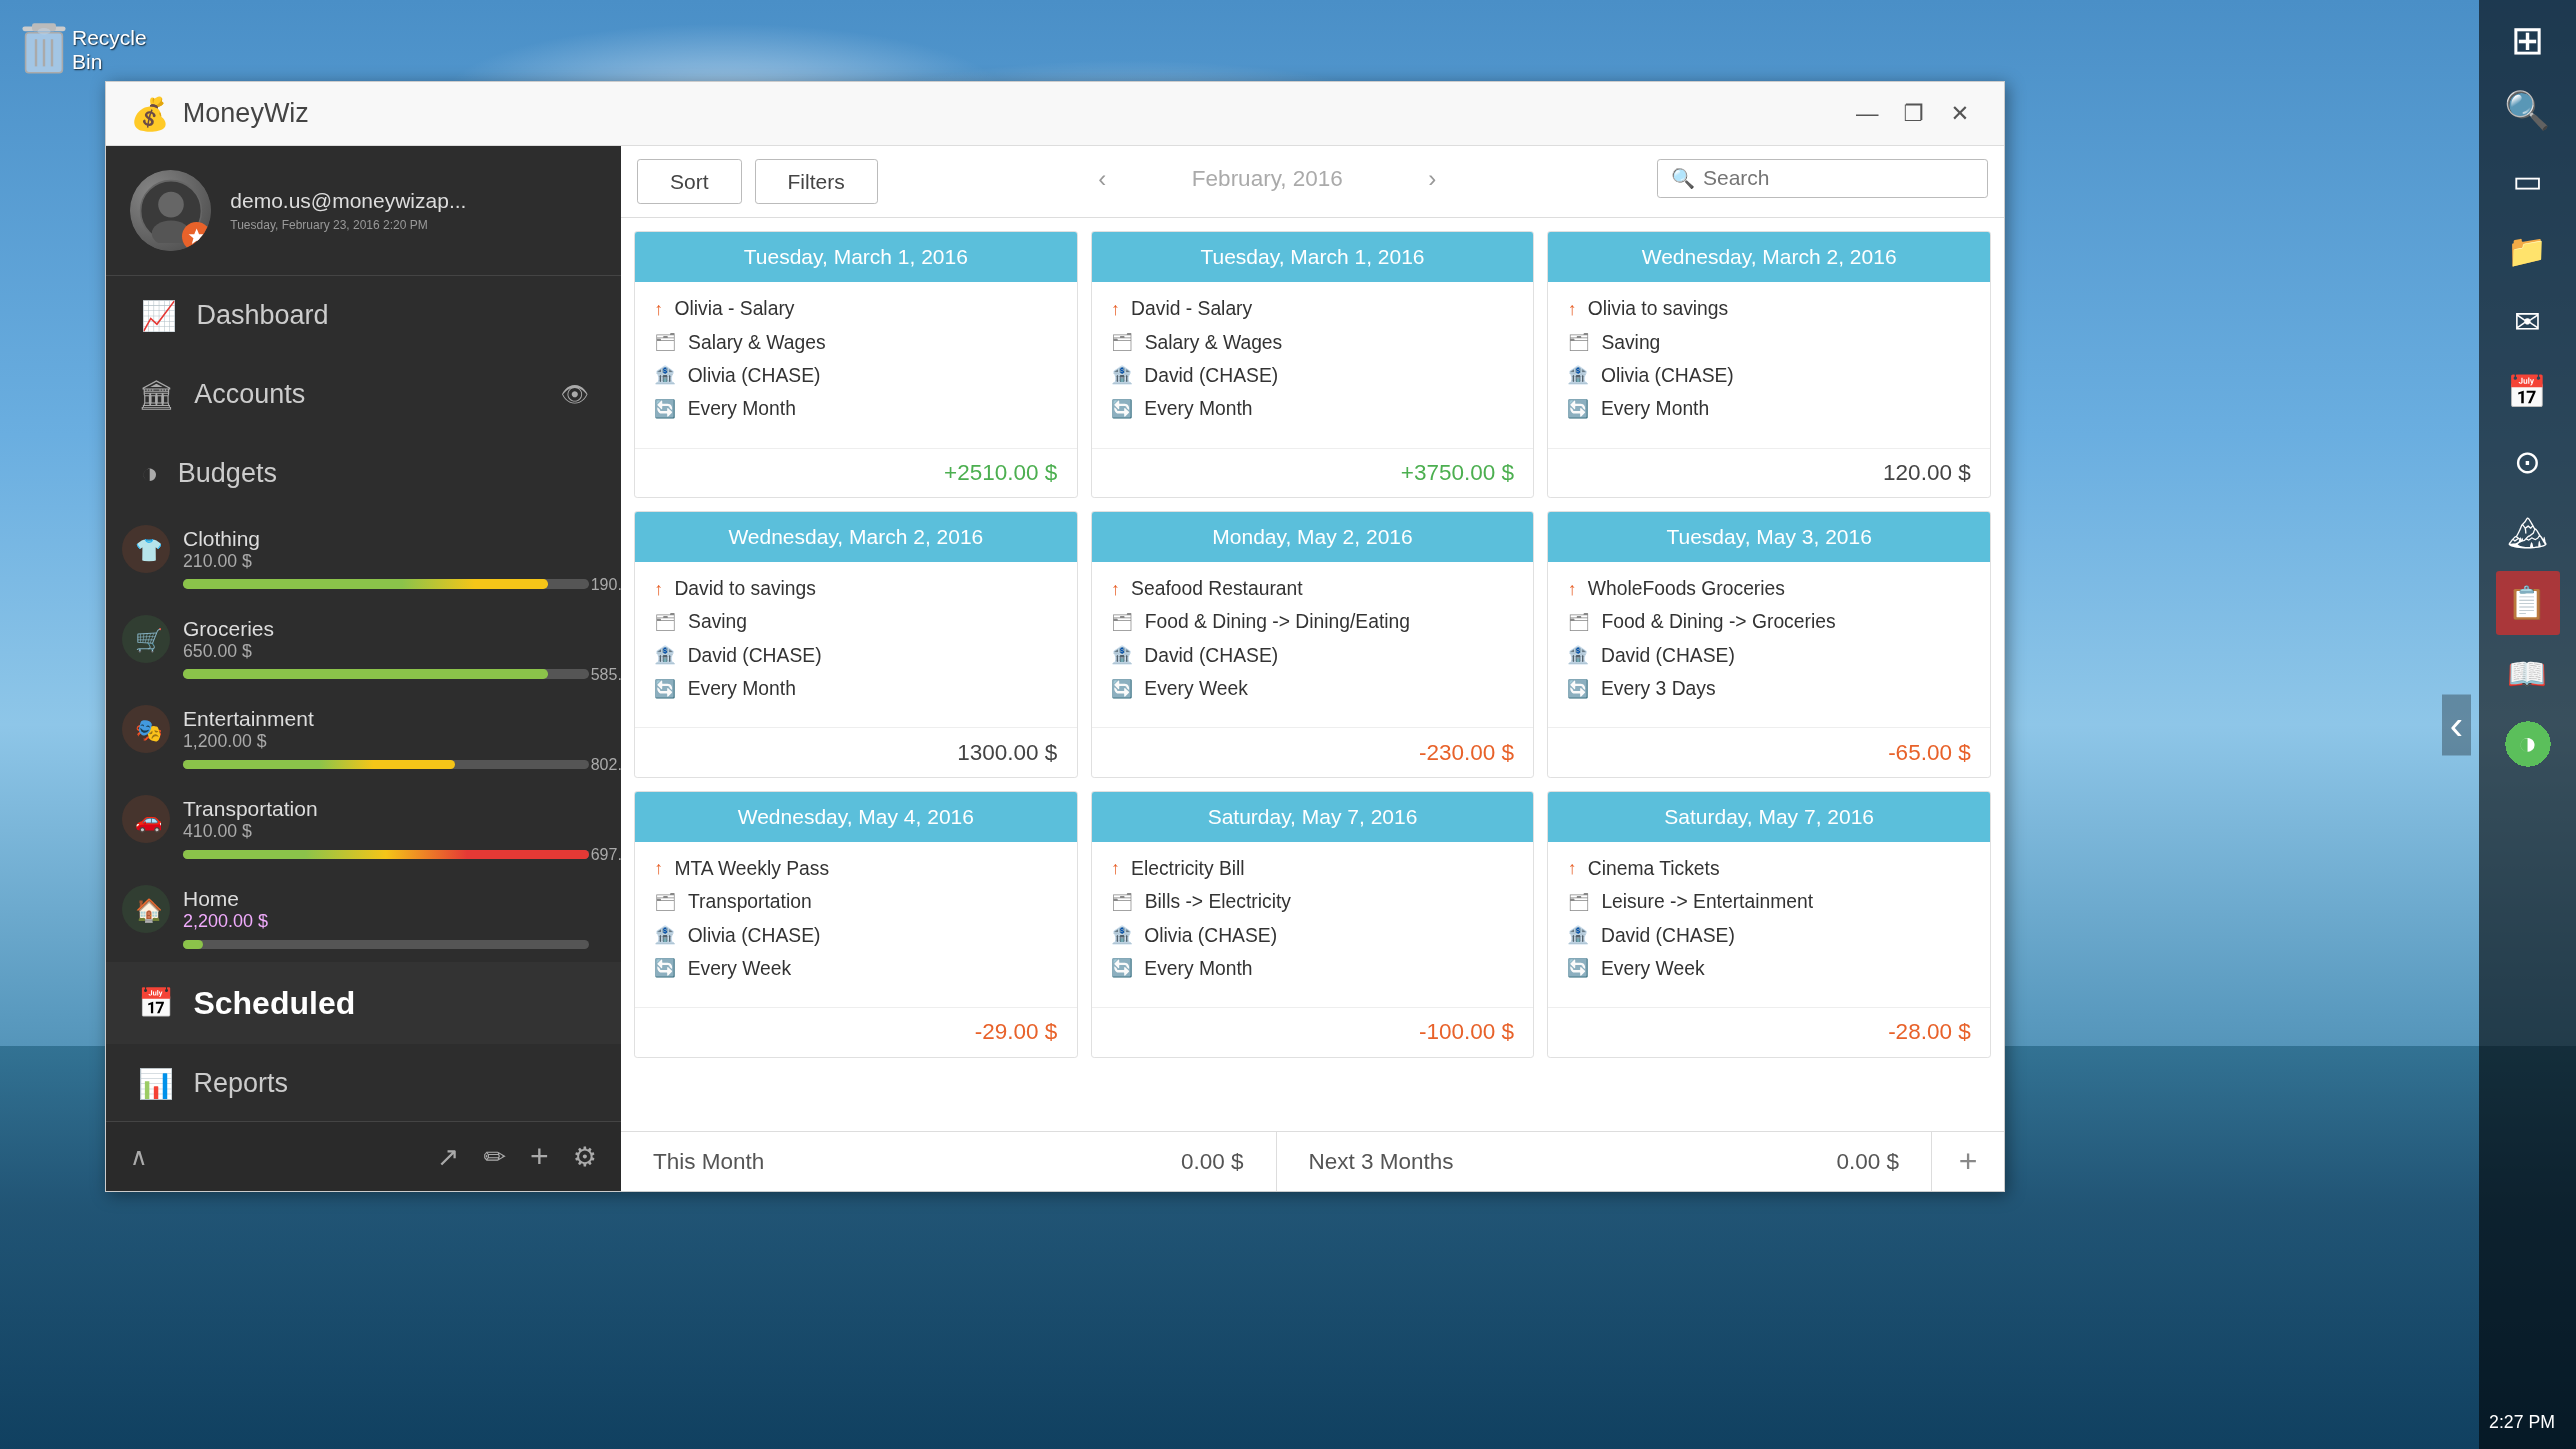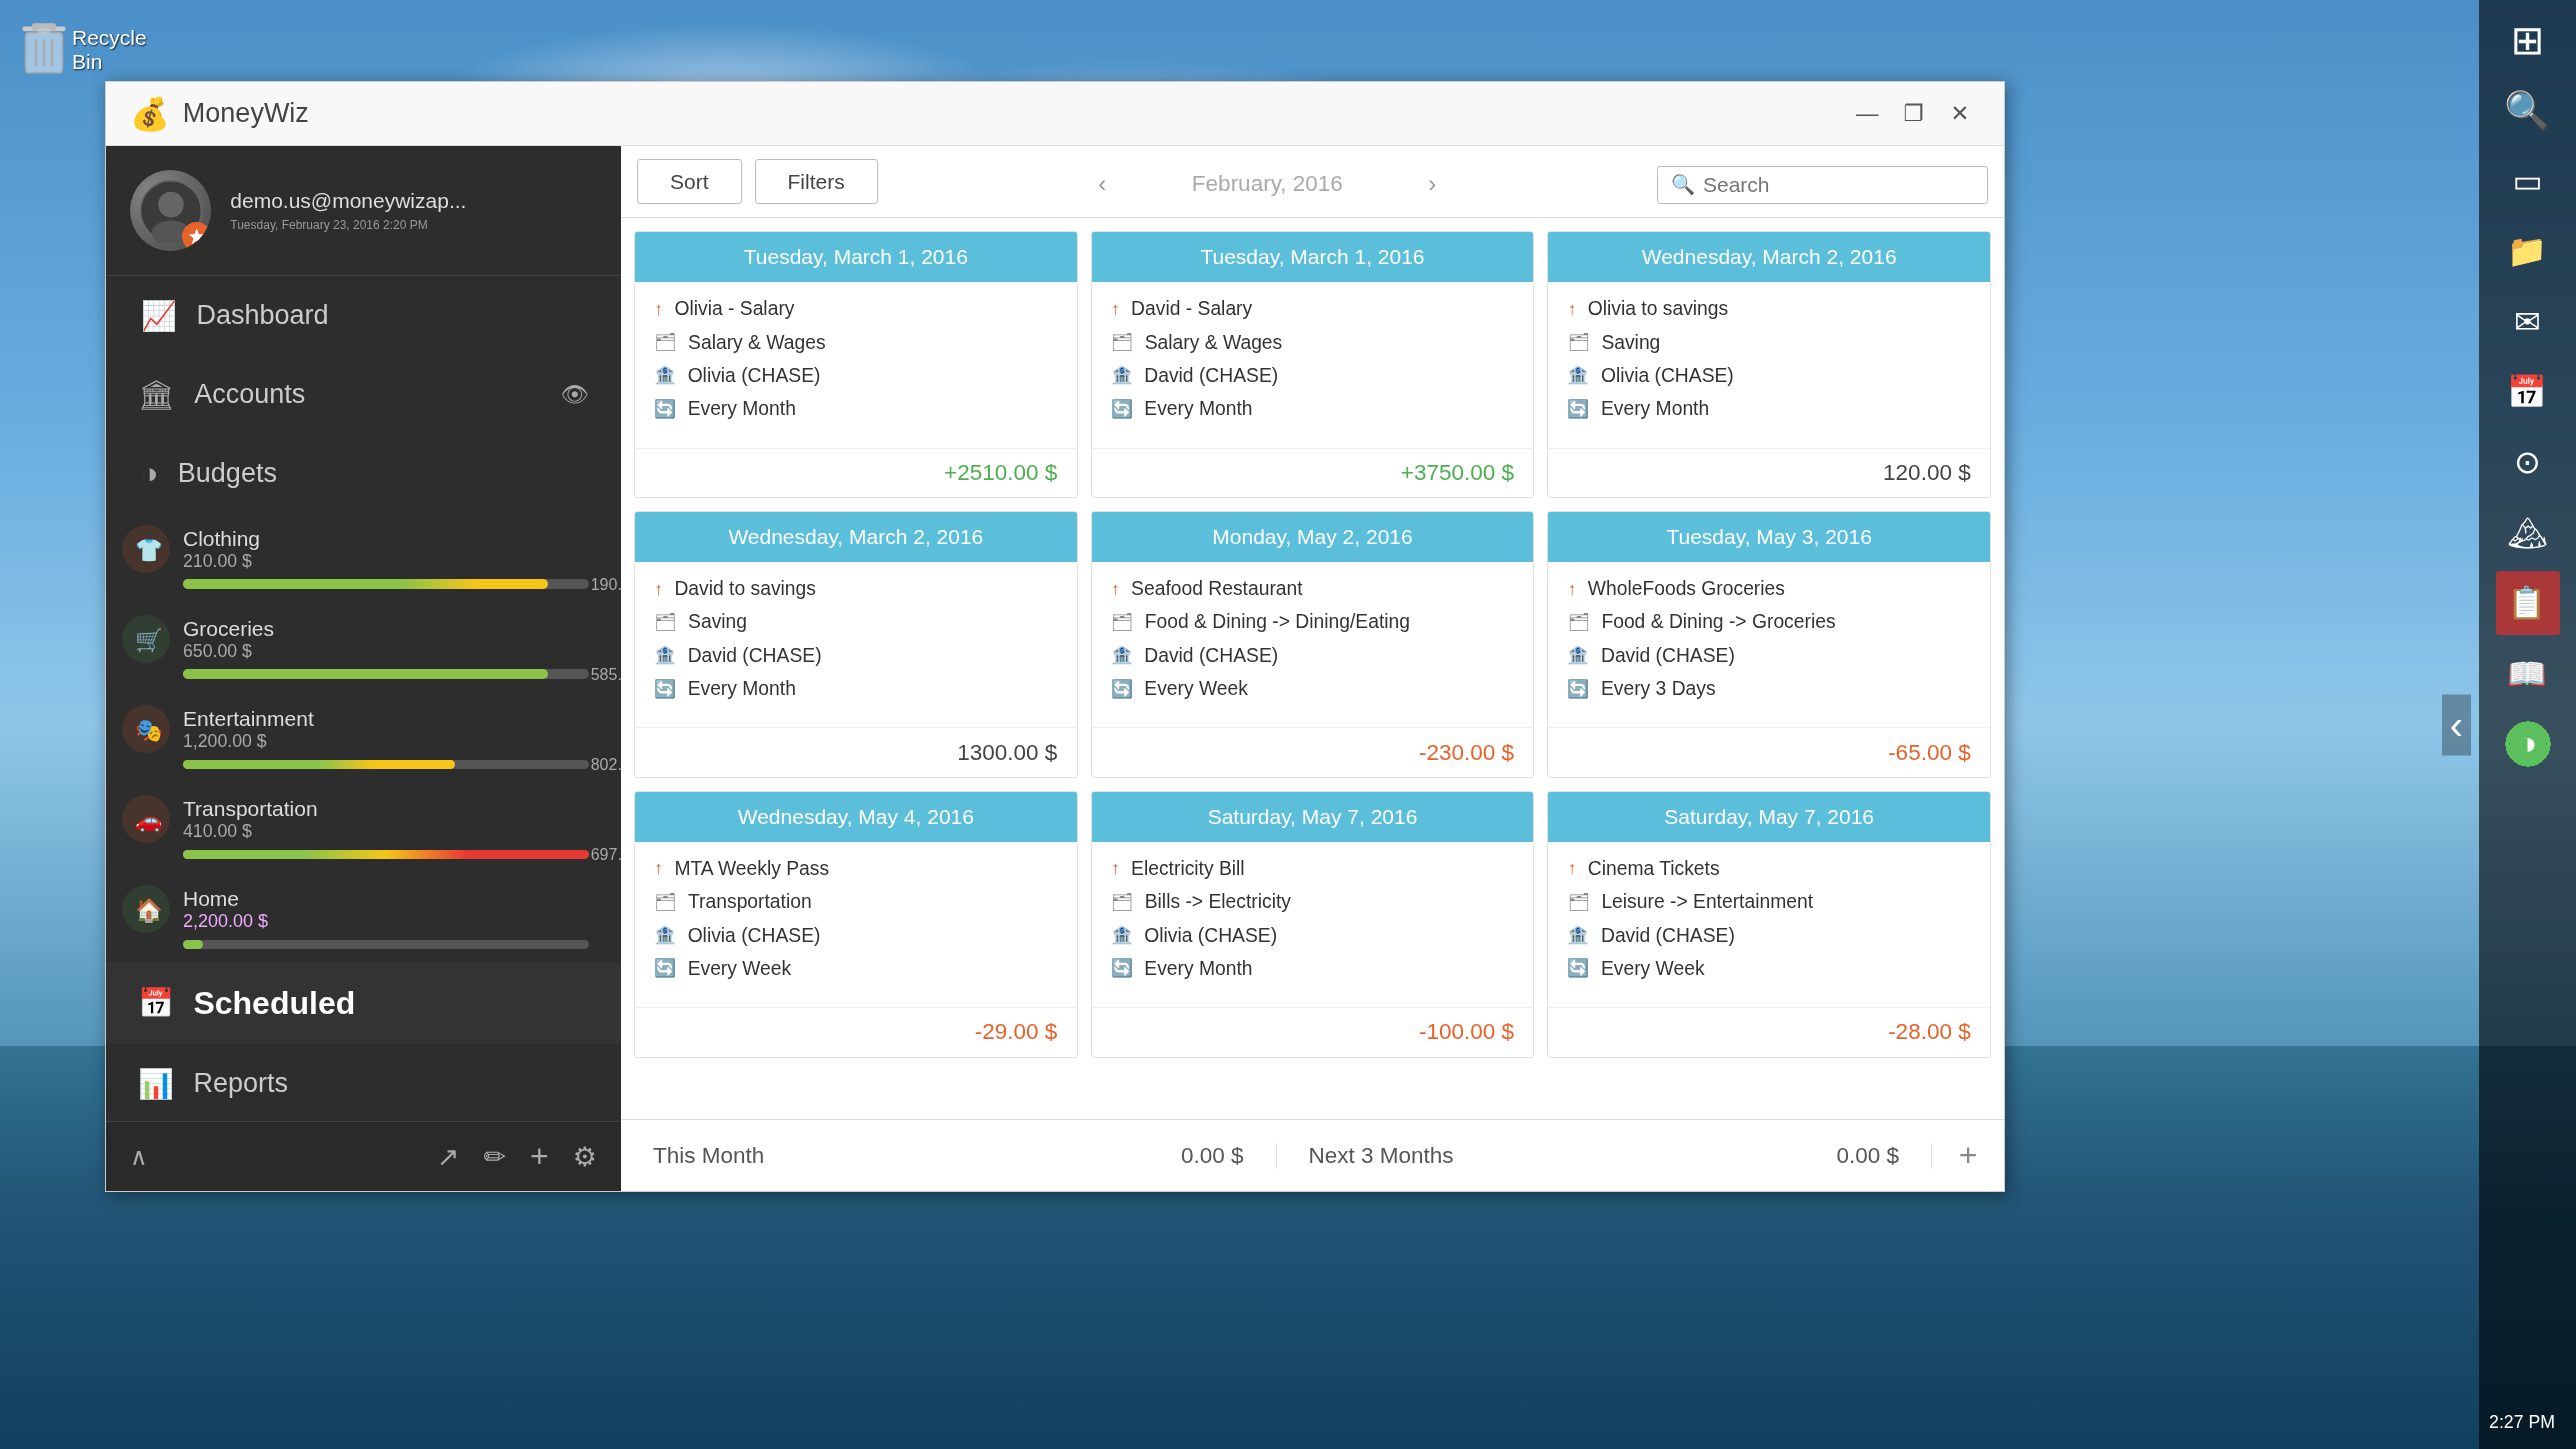--- a/index.html
+++ b/index.html
@@ -311,21 +311,21 @@
     
     .main-content {
       flex: 1;
       background: white;
       display: flex;
       flex-direction: column;
       overflow: hidden;
     }
     .main-toolbar {
       display: flex;
-      align-items: flex-end;
+      align-items: flex-start;
       padding: 13px 16px;
       border-bottom: 0.8px solid #ddd;
       gap: 13px;
       background: white;
     }
     .toolbar-btn {
       padding: 9.7px 32px;
       border: 0.8px solid #bbb;
       background: white;
       font-size: 21px;
@@ -414,24 +414,23 @@
       text-align: right;
       font-size: 22.5px;
     }
     .amount-positive { color: #4caf50; }
     .amount-neutral { color: #444; }
     .amount-negative { color: #e8622a; }
 
     
     .main-bottom {
       display: flex;
-      align-items: center;
       border-top: 0.8px solid #ddd;
       background: white;
-      height: 72px;
+      height: 60px;
     }
     .bottom-stat {
       flex: 1;
       display: flex;
       align-items: center;
       justify-content: space-between;
       padding: 0 32px;
       font-size: 22.5px;
       color: #555;
       border-right: 0.8px solid #ddd;

